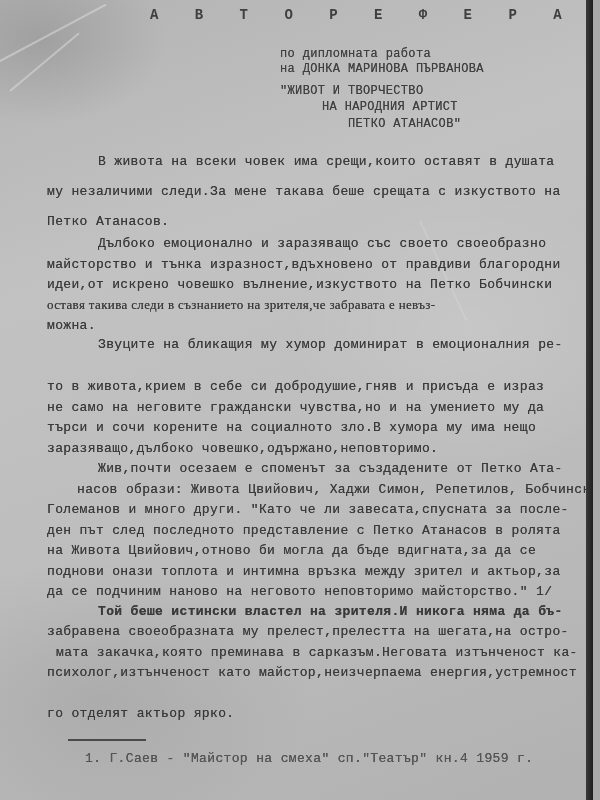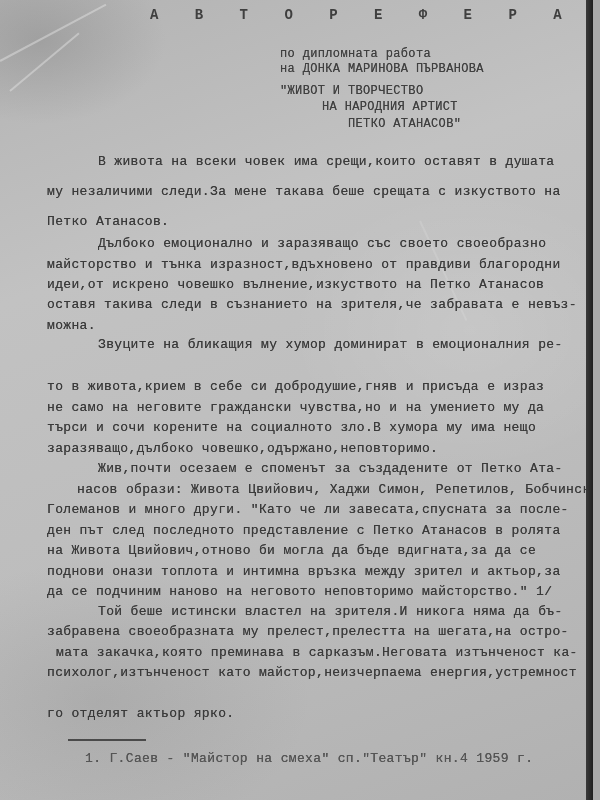--- a/index.html
+++ b/index.html
@@ -56,39 +56,39 @@
   <div class="line head" style="left:280px;top:84px;">"ЖИВОТ И ТВОРЧЕСТВО</div>
   <div class="line head" style="left:322px;top:100px;">НА НАРОДНИЯ АРТИСТ</div>
   <div class="line head" style="left:348px;top:117px;">ПЕТКО АТАНАСОВ"</div>
 
   <div class="line" style="left:98px;top:155px;">В живота на всеки човек има срещи,които оставят в душата</div>
   <div class="line" style="left:47px;top:185px;">му незаличими следи.За мене такава беше срещата с изкуството на</div>
   <div class="line" style="left:47px;top:215px;text-align:center;">Петко Атанасов.</div>
 
   <div class="line" style="left:98px;top:237px;">Дълбоко емоционално и заразяващо със своето своеобразно</div>
   <div class="line" style="left:47px;top:258px;">майсторство и тънка изразност,вдъхновено от правдиви благородни</div>
-  <div class="line" style="left:47px;top:278px;">идеи,от искрено човешко вълнение,изкуството на Петко Атанасов</div>
-  <div class="line" style="left:47px;top:298px;">оставя такива следи в съзнанието на зрителя,че забравата е невъз-</div>
+  <div class="line" style="left:47px;top:278px;">идеи,от искрено човешко вълнение,изкуството на Петко Бобчински</div>
+  <div class="line" style="left:47px;top:298px;font-family:Liberation Serif, serif;">оставя такива следи в съзнанието на зрителя,че забравата е невъз-</div>
   <div class="line" style="left:47px;top:319px;">можна.</div>
 
   <div class="line" style="left:98px;top:338px;">Звуците на бликащия му хумор доминират в емоционалния ре-</div>
   <div class="line" style="left:47px;top:380px;">то в живота,крием в себе си добродушие,гняв и присъда е израз</div>
   <div class="line" style="left:47px;top:401px;">не само на неговите граждански чувства,но и на умението му да</div>
   <div class="line" style="left:47px;top:421px;">търси и сочи корените на социалното зло.В хумора му има нещо</div>
   <div class="line" style="left:47px;top:442px;">заразяващо,дълбоко човешко,одържано,неповторимо.</div>
 
   <div class="line" style="left:98px;top:462px;">Жив,почти осезаем е споменът за създадените от Петко Ата-</div>
   <div class="line" style="left:47px;top:483px;margin-left:30px;">насов образи: Живота Цвийович, Хаджи Симон, Репетилов, Бобчински</div>
   <div class="line" style="left:47px;top:503px;">Големанов и много други. "Като че ли завесата,спусната за после-</div>
   <div class="line" style="left:47px;top:524px;">ден път след последното представление с Петко Атанасов в ролята</div>
   <div class="line" style="left:47px;top:544px;">на Живота Цвийович,отново би могла да бъде вдигната,за да се</div>
   <div class="line" style="left:47px;top:565px;">поднови онази топлота и интимна връзка между зрител и актьор,за</div>
   <div class="line" style="left:47px;top:585px;">да се подчиним наново на неговото неповторимо майсторство." 1/</div>
 
-  <div class="line" style="left:98px;top:605px;">Той беше истински властел на зрителя.И никога няма да бъ-</div>
+  <div class="line" style="left:98px;top:605px;font-weight:bold;">Той беше истински властел на зрителя.И никога няма да бъ-</div>
   <div class="line" style="left:47px;top:625px;">забравена своеобразната му прелест,прелестта на шегата,на остро-</div>
   <div class="line" style="left:47px;top:646px;padding-left:9px;">мата закачка,която преминава в сарказъм.Неговата изтънченост ка-</div>
   <div class="line" style="left:47px;top:666px;">психолог,изтънченост като майстор,неизчерпаема енергия,устремност</div>
   <div class="line" style="left:47px;top:707px;">го отделят актьор ярко.</div>
 
   <div class="footrule"></div>
   <div class="line foot" style="left:85px;top:752px;">1. Г.Саев - "Майстор на смеха" сп."Театър" кн.4 1959 г.</div>
 
   <div class="edge"></div>
 </div>

